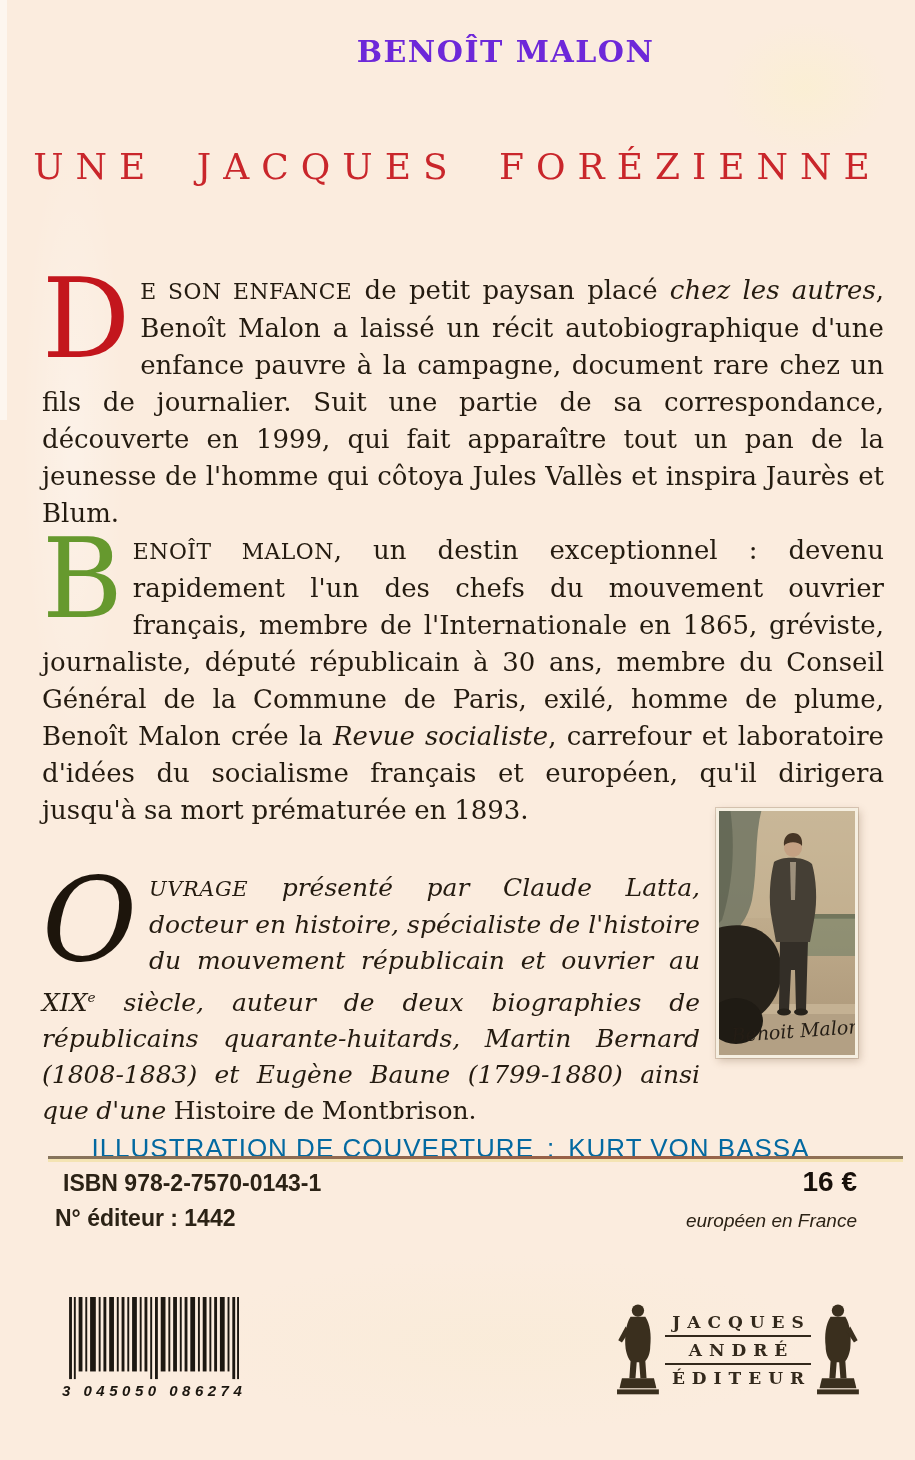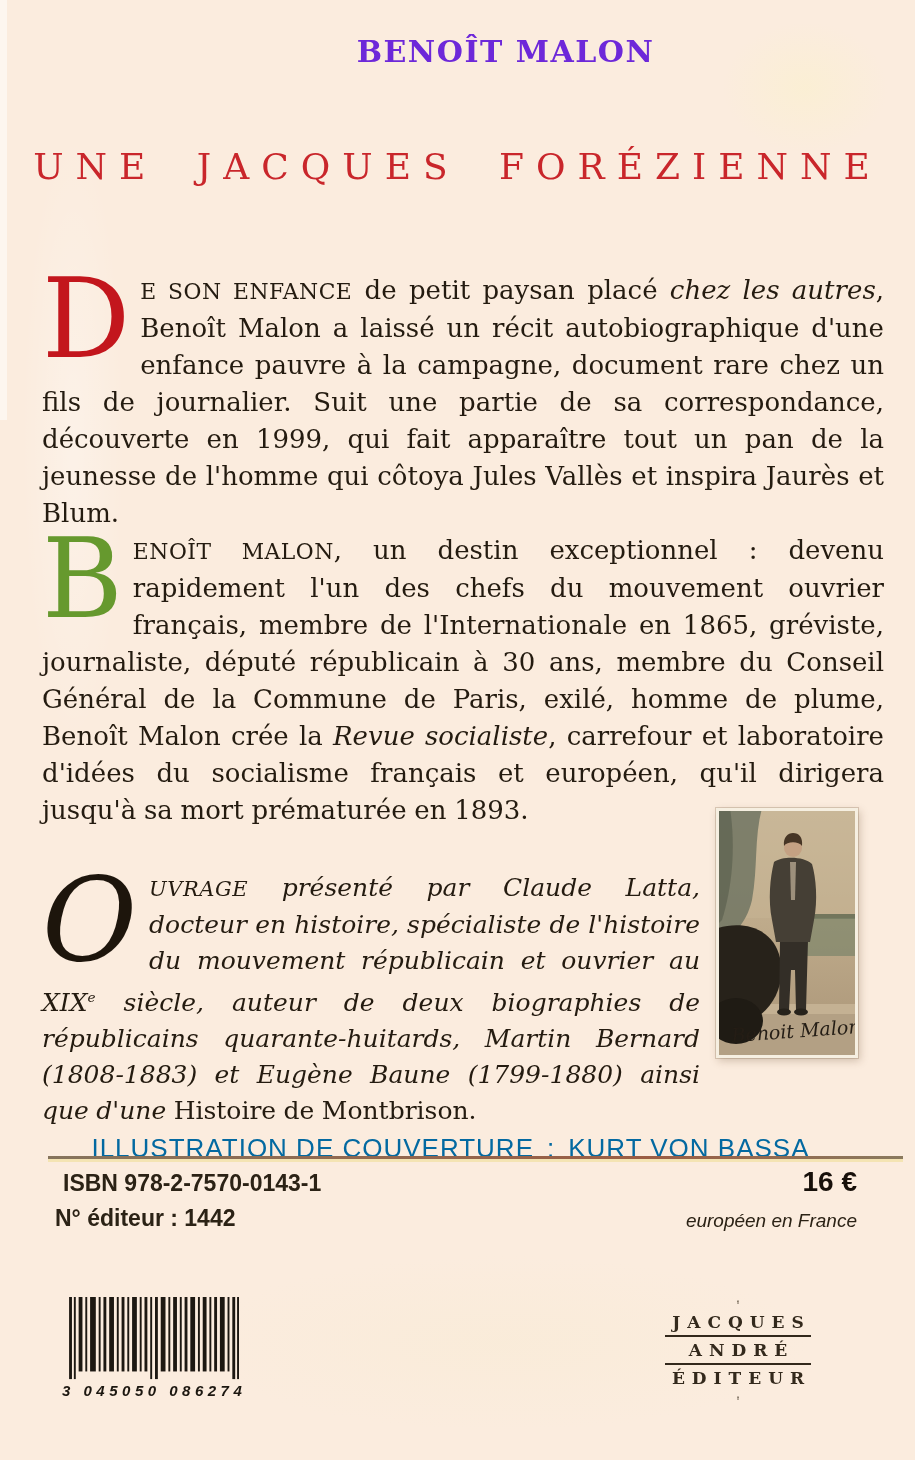--- a/index.html
+++ b/index.html
@@ -70,21 +70,21 @@
 
   .barcode{position:absolute;left:62px;top:1297px;width:186px;font-style:italic;}
   .barcode svg{display:block;}
   .barcode .digits{
     font-family:"Liberation Sans", sans-serif;font-weight:bold;font-size:15px;
     letter-spacing:4.5px;color:#1c1710;margin-top:1px;white-space:pre;
   }
 
   .publisher{
     position:absolute;left:616px;top:1300px;width:244px;height:100px;
-    display:flex;align-items:center;gap:5px;flex-direction:column;
+    display:flex;align-items:center;gap:5px;
   }
   .pub-text{flex:1;display:flex;flex-direction:column;}
   .pub-line{
     text-align:center;font-family:"DejaVu Serif", serif;font-weight:bold;
     font-size:17px;letter-spacing:7px;text-indent:7px;color:#33291c;padding:3px 0;
   }
   .pub-rule{height:2px;background:#33291c;}
 </style>
 </head>
 <body>

